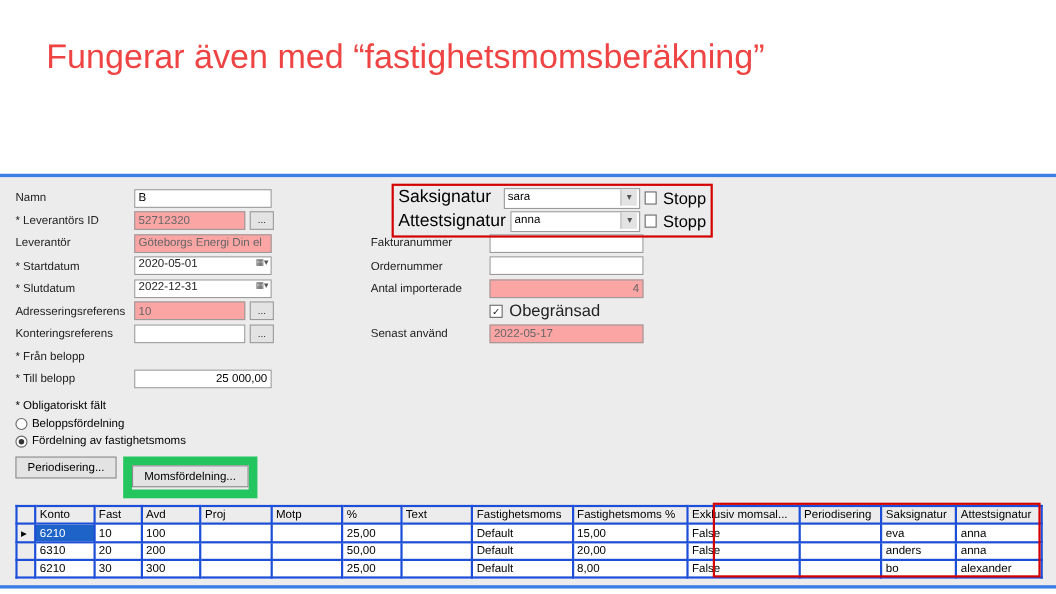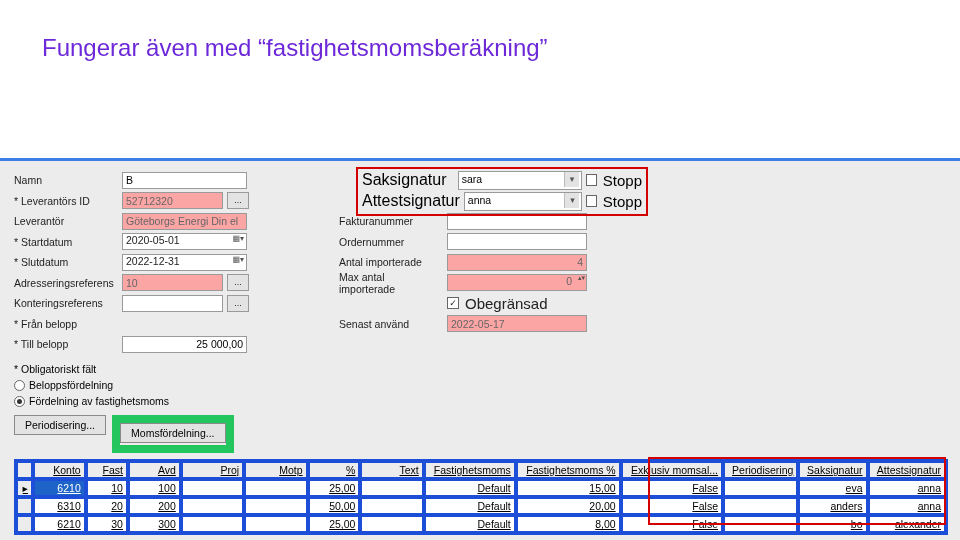--- a/index.html
+++ b/index.html
@@ -1,19 +1,19 @@
 <!DOCTYPE html>
 <html><head>
 <meta charset="utf-8">
 <style>
   * { box-sizing: border-box; margin: 0; padding: 0; }
   body { font-family: Arial, sans-serif; background: #fff; width: 960px; height: 540px; overflow: hidden; }
-  .slide-title { font-size: 24px; font-weight: 400; padding: 34px 0 0 42px; color: #6d28d9; }
+  .slide-title { font-size: 31px; font-weight: 400; padding: 34px 0 0 42px; color: #ef4444; }
   .app-panel { position: absolute; top: 158px; left: 0; right: 0; border-top: 3px solid #3a7ee6; border-bottom: 3px solid #3a7ee6; background: #ececec; padding: 10px 12px 6px 14px; }
-  .form-grid { display: flex; gap: 53px; font-size: 10.5px; color: #222; }
+  .form-grid { display: flex; gap: 28px; font-size: 10.5px; color: #222; }
   .col { display: flex; flex-direction: column; gap: 2.5px; }
   .row { display: flex; align-items: center; height: 18px; gap: 4px; }
   .lbl { width: 104px; }
   .inp { border: 1px solid #9a9a9a; background: #fff; height: 17px; padding: 0 3px; font-size: 10.5px; }
   .inp:disabled, .inp.dim { background: #fca5a5; color: #666; }
   .w1 { width: 125px; }
   .w1b { width: 101px; }
   .w2 { width: 140px; }
   .wbtn { width: 22px; height: 17px; border: 1px solid #9a9a9a; background: #e3e3e3; font-size: 9px; text-align: center; line-height: 14px; cursor: pointer; }
   .date { position: relative; }
@@ -29,21 +29,21 @@
   .sig-box { position: absolute; top: 6px; left: 356px; width: 292px; padding: 2px 4px 4px 4px; }
   .meta-note { font-size: 10.5px; margin-top: 10px; }
   .radio-row { display: flex; align-items: center; font-size: 10.5px; margin-top: 4px; gap: 4px; }
   .radio { width: 11px; height: 11px; border: 1px solid #666; border-radius: 50%; background: #fff; display: inline-flex; align-items: center; justify-content: center; }
   .radio.sel-r::after { content: ""; width: 5px; height: 5px; background: #333; border-radius: 50%; display: block; }
   .buttons { margin-top: 8px; display: flex; gap: 6px; }
   .btn { border: 1px solid #8a8a8a; background: #e3e3e3; font-size: 10.5px; padding: 2px 10px; height: 20px; cursor: pointer; }
   .btn-hl { border: 8px solid #22c55e; padding-bottom: 2px; }
   .grid-wrap { margin-top: 6px; position: relative; }
   table.grid { border-collapse: collapse; width: 100%; font-size: 10.5px; background: #fff; }
-  table.grid th, table.grid td { border: 4px solid #1d4ed8; padding: 1px 3px; height: 16px; text-align: right; white-space: nowrap; overflow: hidden; text-decoration: underline; }
+  table.grid th, table.grid td { border: 2px solid #1d4ed8; padding: 1px 3px; height: 16px; text-align: left; white-space: nowrap; overflow: hidden; }
   table.grid th { background: #ececec; font-weight: 400; }
   .rowhead { width: 16px; background: #ececec; text-align: center; }
   td.selcell { background: #1e63c8; color: #fff; }
   .red-cols { position: absolute; top: -2px; height: 68px; border: 2px solid #d40000; pointer-events: none; }
   .rc1 { left: 634px; width: 298px; }
 </style>
 </head>
 <body>
 
 <div class="slide-title">Fungerar även med “fastighetsmomsberäkning”</div>
@@ -86,42 +86,38 @@
       </div>
       <div class="row">
         <span class="lbl">* Från belopp</span>
       </div>
       <div class="row">
         <span class="lbl">* Till belopp</span>
         <input class="inp w1 ralign" value="25 000,00" style="">
       </div>
     </div>
 
-    <div class="col" style="margin-left:37px">
+    <div class="col" style="margin-left:60px">
       <div class="row" style="visibility:hidden">
           <span class="lbl">.</span>
         </div>
       <div class="row" style="visibility:hidden">
           <span class="lbl">.</span>
         </div>
       <div class="row">
         <span class="lbl">Fakturanummer</span>
         <input class="inp w2" style="">
       </div>
       <div class="row">
         <span class="lbl">Ordernummer</span>
         <input class="inp w2" style="">
       </div>
       <div class="row">
         <span class="lbl">Antal importerade</span>
         <input class="inp w2 ralign dim" value="4" style="">
-      </div>
-      <div class="row">
-        <span class="lbl">Max antal importerade</span>
-        <span class="inp w2 ralign spin dim" style="padding-right:14px">0</span>
       </div>
       <div class="row">
         <span class="lbl"></span>
         <span class="chk">✓</span>
         <span class="chklbl">Obegränsad</span>
       </div>
       <div class="row">
         <span class="lbl">Senast använd</span>
         <input class="inp w2 dim" value="2022-05-17" style="">
       </div>

